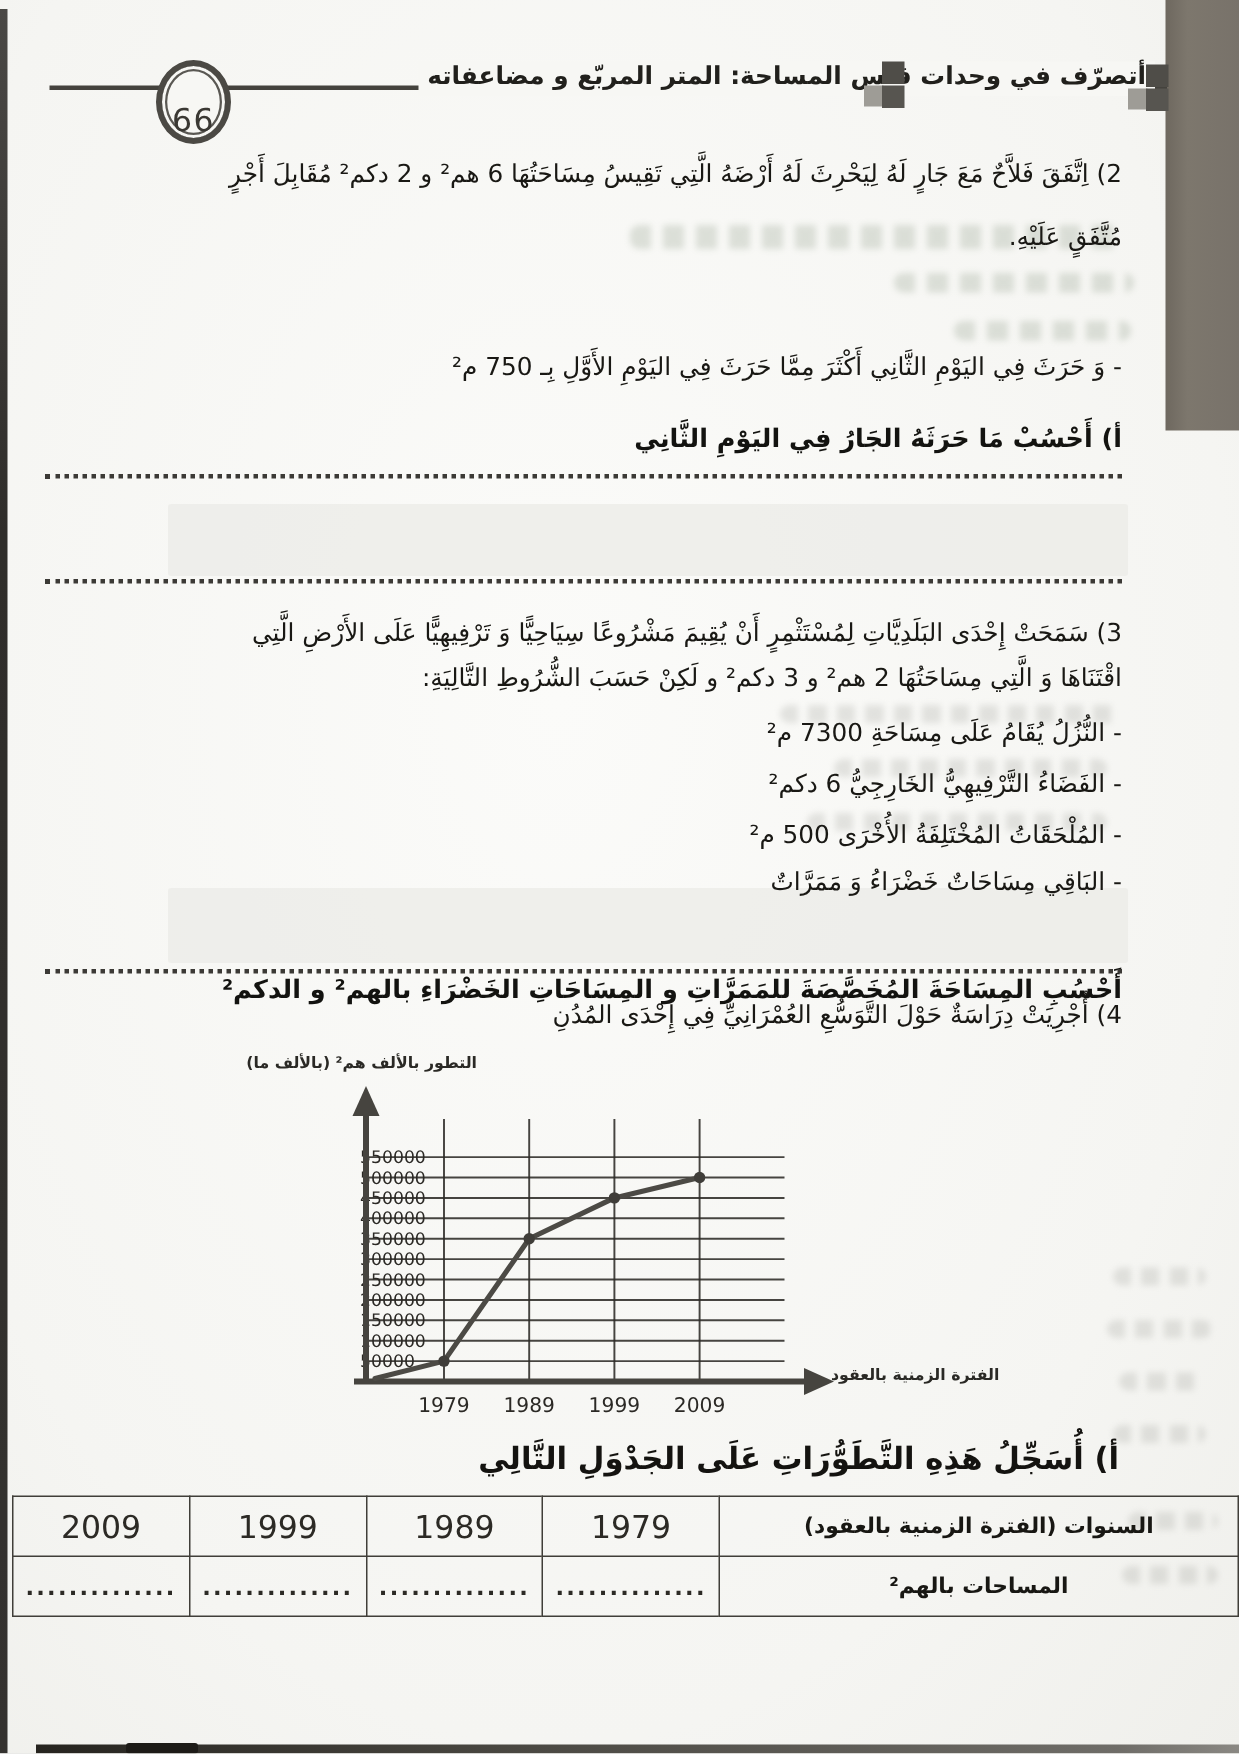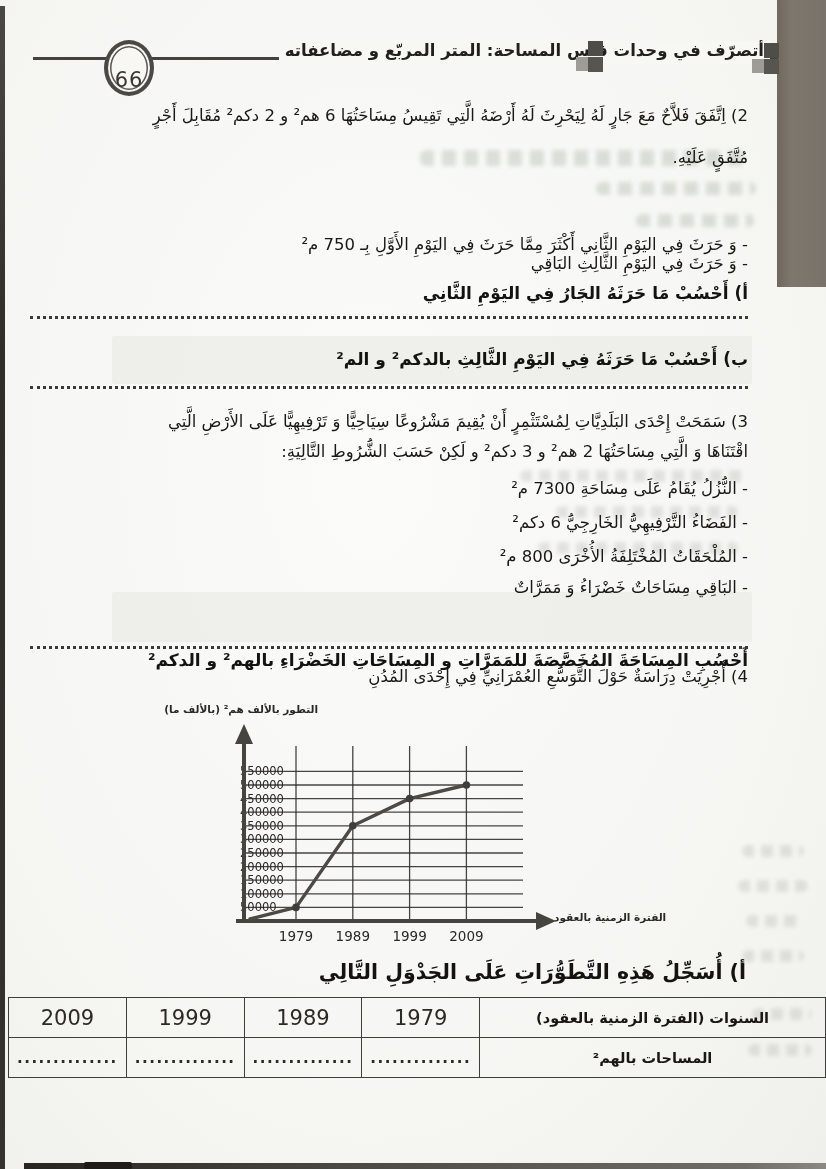--- a/index.html
+++ b/index.html
@@ -101,31 +101,29 @@
     <span class="l1"></span>
     <span class="d2"></span>
   </div>
   <div class="abs page-circle">
     <span class="page-num">66</span>
   </div>
 
   <div class="abs tline nowrap" style="top:104px;">2) اِتَّفَقَ فَلاَّحٌ مَعَ جَارٍ لَهُ لِيَحْرِثَ لَهُ أَرْضَهُ الَّتِي تَقِيسُ مِسَاحَتُهَا 6 هم² و 2 دكم² مُقَابِلَ أَجْرٍ</div>
   <div class="abs tline nowrap" style="top:146px;">مُتَّفَقٍ عَلَيْهِ.</div>
   <div class="abs tline nowrap" style="top:233px;">- وَ حَرَثَ فِي اليَوْمِ الثَّانِي أَكْثَرَ مِمَّا حَرَثَ فِي اليَوْمِ الأَوَّلِ بِـ 750 م²</div>
-  <div class="abs tline nowrap" style="top:252px;">- وَ حَرَثَ فِي اليَوْمِ الثَّالِثِ البَاقِي</div>
   <div class="abs tline b nowrap" style="top:281px;text-align:right;">أ) أَحْسُبْ مَا حَرَثَهُ الجَارُ فِي اليَوْمِ الثَّانِي</div>
   <div class="abs dotline" style="top:316px;"></div>
-  <div class="abs tline b nowrap" style="top:347px;">ب) أَحْسُبْ مَا حَرَثَهُ فِي اليَوْمِ الثَّالِثِ بالدكم² و الم²</div>
   <div class="abs dotline" style="top:386px;"></div>
 
   <div class="abs tline nowrap" style="top:382px;margin-top:28px;">3) سَمَحَتْ إِحْدَى البَلَدِيَّاتِ لِمُسْتَثْمِرٍ أَنْ يُقِيمَ مَشْرُوعًا سِيَاحِيًّا وَ تَرْفِيهِيًّا عَلَى الأَرْضِ الَّتِي</div>
   <div class="abs tline nowrap" style="top:440px;">اقْتَنَاهَا وَ الَّتِي مِسَاحَتُهَا 2 هم² و 3 دكم² و لَكِنْ حَسَبَ الشُّرُوطِ التَّالِيَةِ:</div>
   <div class="abs tline nowrap" style="top:477px;">- النُّزُلُ يُقَامُ عَلَى مِسَاحَةِ 7300 م²</div>
   <div class="abs tline nowrap" style="top:511px;">- الفَضَاءُ التَّرْفِيهِيُّ الخَارِجِيُّ 6 دكم²</div>
-  <div class="abs tline nowrap" style="top:545px;">- المُلْحَقَاتُ المُخْتَلِفَةُ الأُخْرَى 800 م²</div>
+  <div class="abs tline nowrap" style="top:545px;">- المُلْحَقَاتُ المُخْتَلِفَةُ الأُخْرَى 500 م²</div>
   <div class="abs tline nowrap" style="top:576px;">- البَاقِي مِسَاحَاتٌ خَضْرَاءُ وَ مَمَرَّاتٌ</div>
   <div class="abs tline b nowrap" style="top:604px;margin-top:44px;">أَحْسُبِ المِسَاحَةَ المُخَصَّصَةَ للمَمَرَّاتِ و المِسَاحَاتِ الخَضْرَاءِ بالهم² و الدكم²</div>
   <div class="abs dotline" style="top:646px;"></div>
 
   <div class="abs tline nowrap" style="top:665px;">4) أُجْرِيَتْ دِرَاسَةٌ حَوْلَ التَّوَسُّعِ العُمْرَانِيِّ فِي إِحْدَى المُدُنِ</div>
 
   <div class="abs axis-label nowrap" style="top:703px;right:508px;margin-left:32px;">التطور بالألف هم² (بالألف ما)</div>
   <svg id="chart-svg" class="abs" width="480" height="262" viewBox="0 0 480 262">
       <line x1="86" y1="207.4" x2="363" y2="207.4" stroke="#2e2c28" stroke-width="1.3" opacity="0.88"></line>
       <text x="80" y="211.4" text-anchor="end" font-size="11.5" fill="#2b2925">50000</text>

